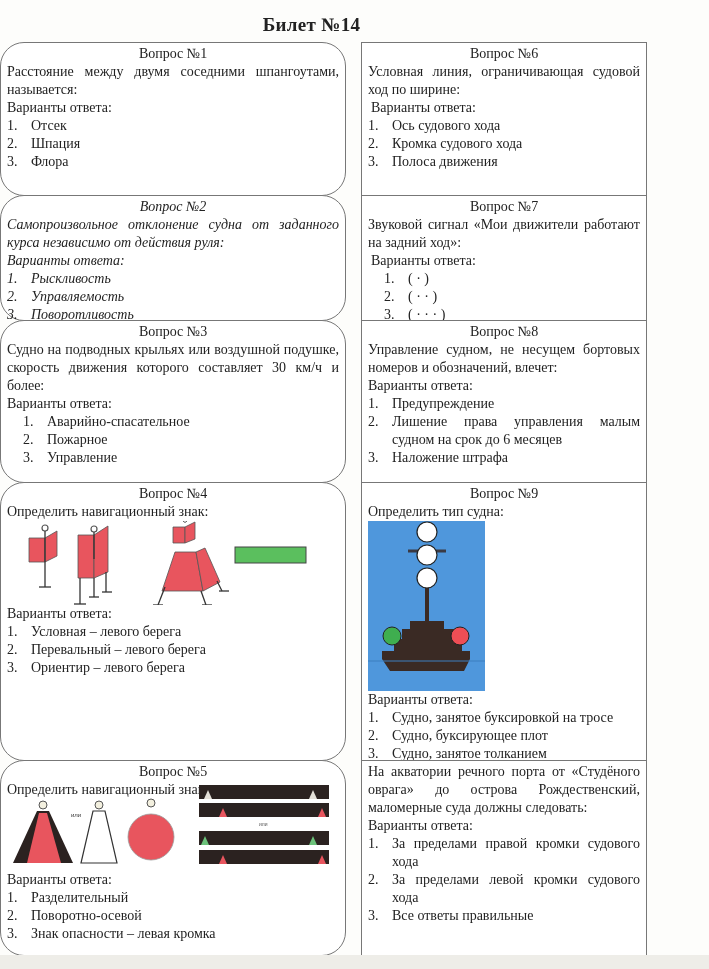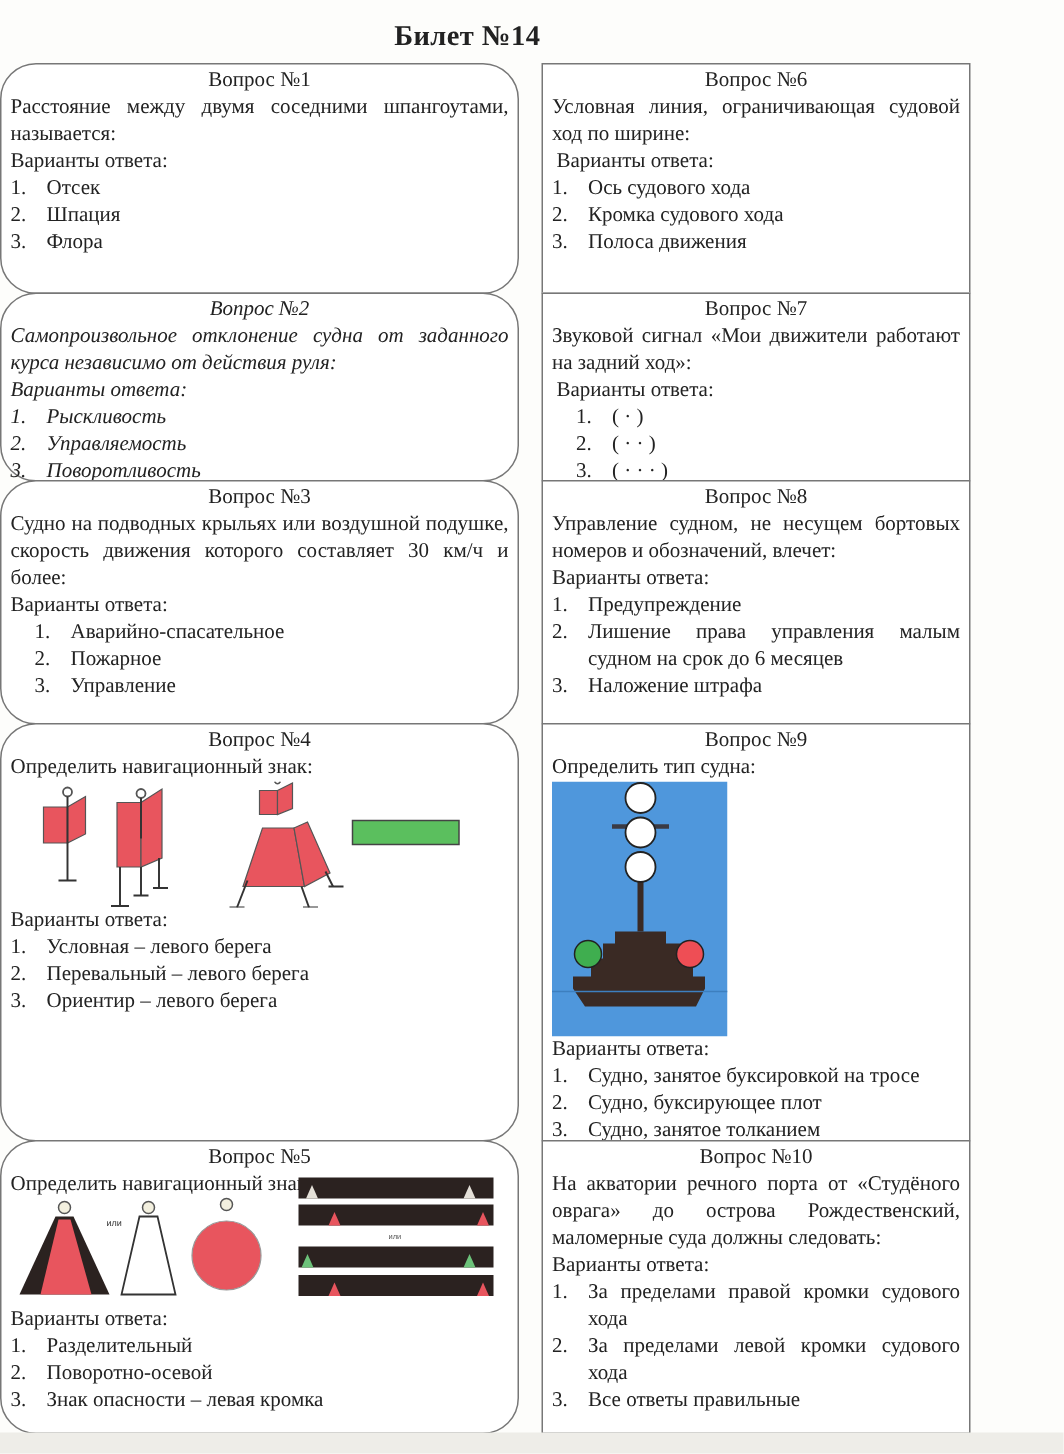--- a/index.html
+++ b/index.html
@@ -293,21 +293,20 @@
         <span class="txt">Судно, буксирующее плот</span>
       </li>
     <li>
         <span class="num">3.</span>
         <span class="txt">Судно, занятое толканием</span>
       </li>
   </ol>
 </div>
 
 <div class="cell R" style="top:760px;height:196px;">
-  <div class="q-head">Вопрос №10</div>
   <div class="q-text">На акватории речного порта от «Студёного оврага» до острова Рождественский, маломерные суда должны следовать:</div>
   <div class="variants-label">Варианты ответа:</div>
   <ol>
     <li>
         <span class="num">1.</span>
         <span class="txt">За пределами правой кромки судового хода</span>
       </li>
     <li>
         <span class="num">2.</span>
         <span class="txt">За пределами левой кромки судового хода</span>

